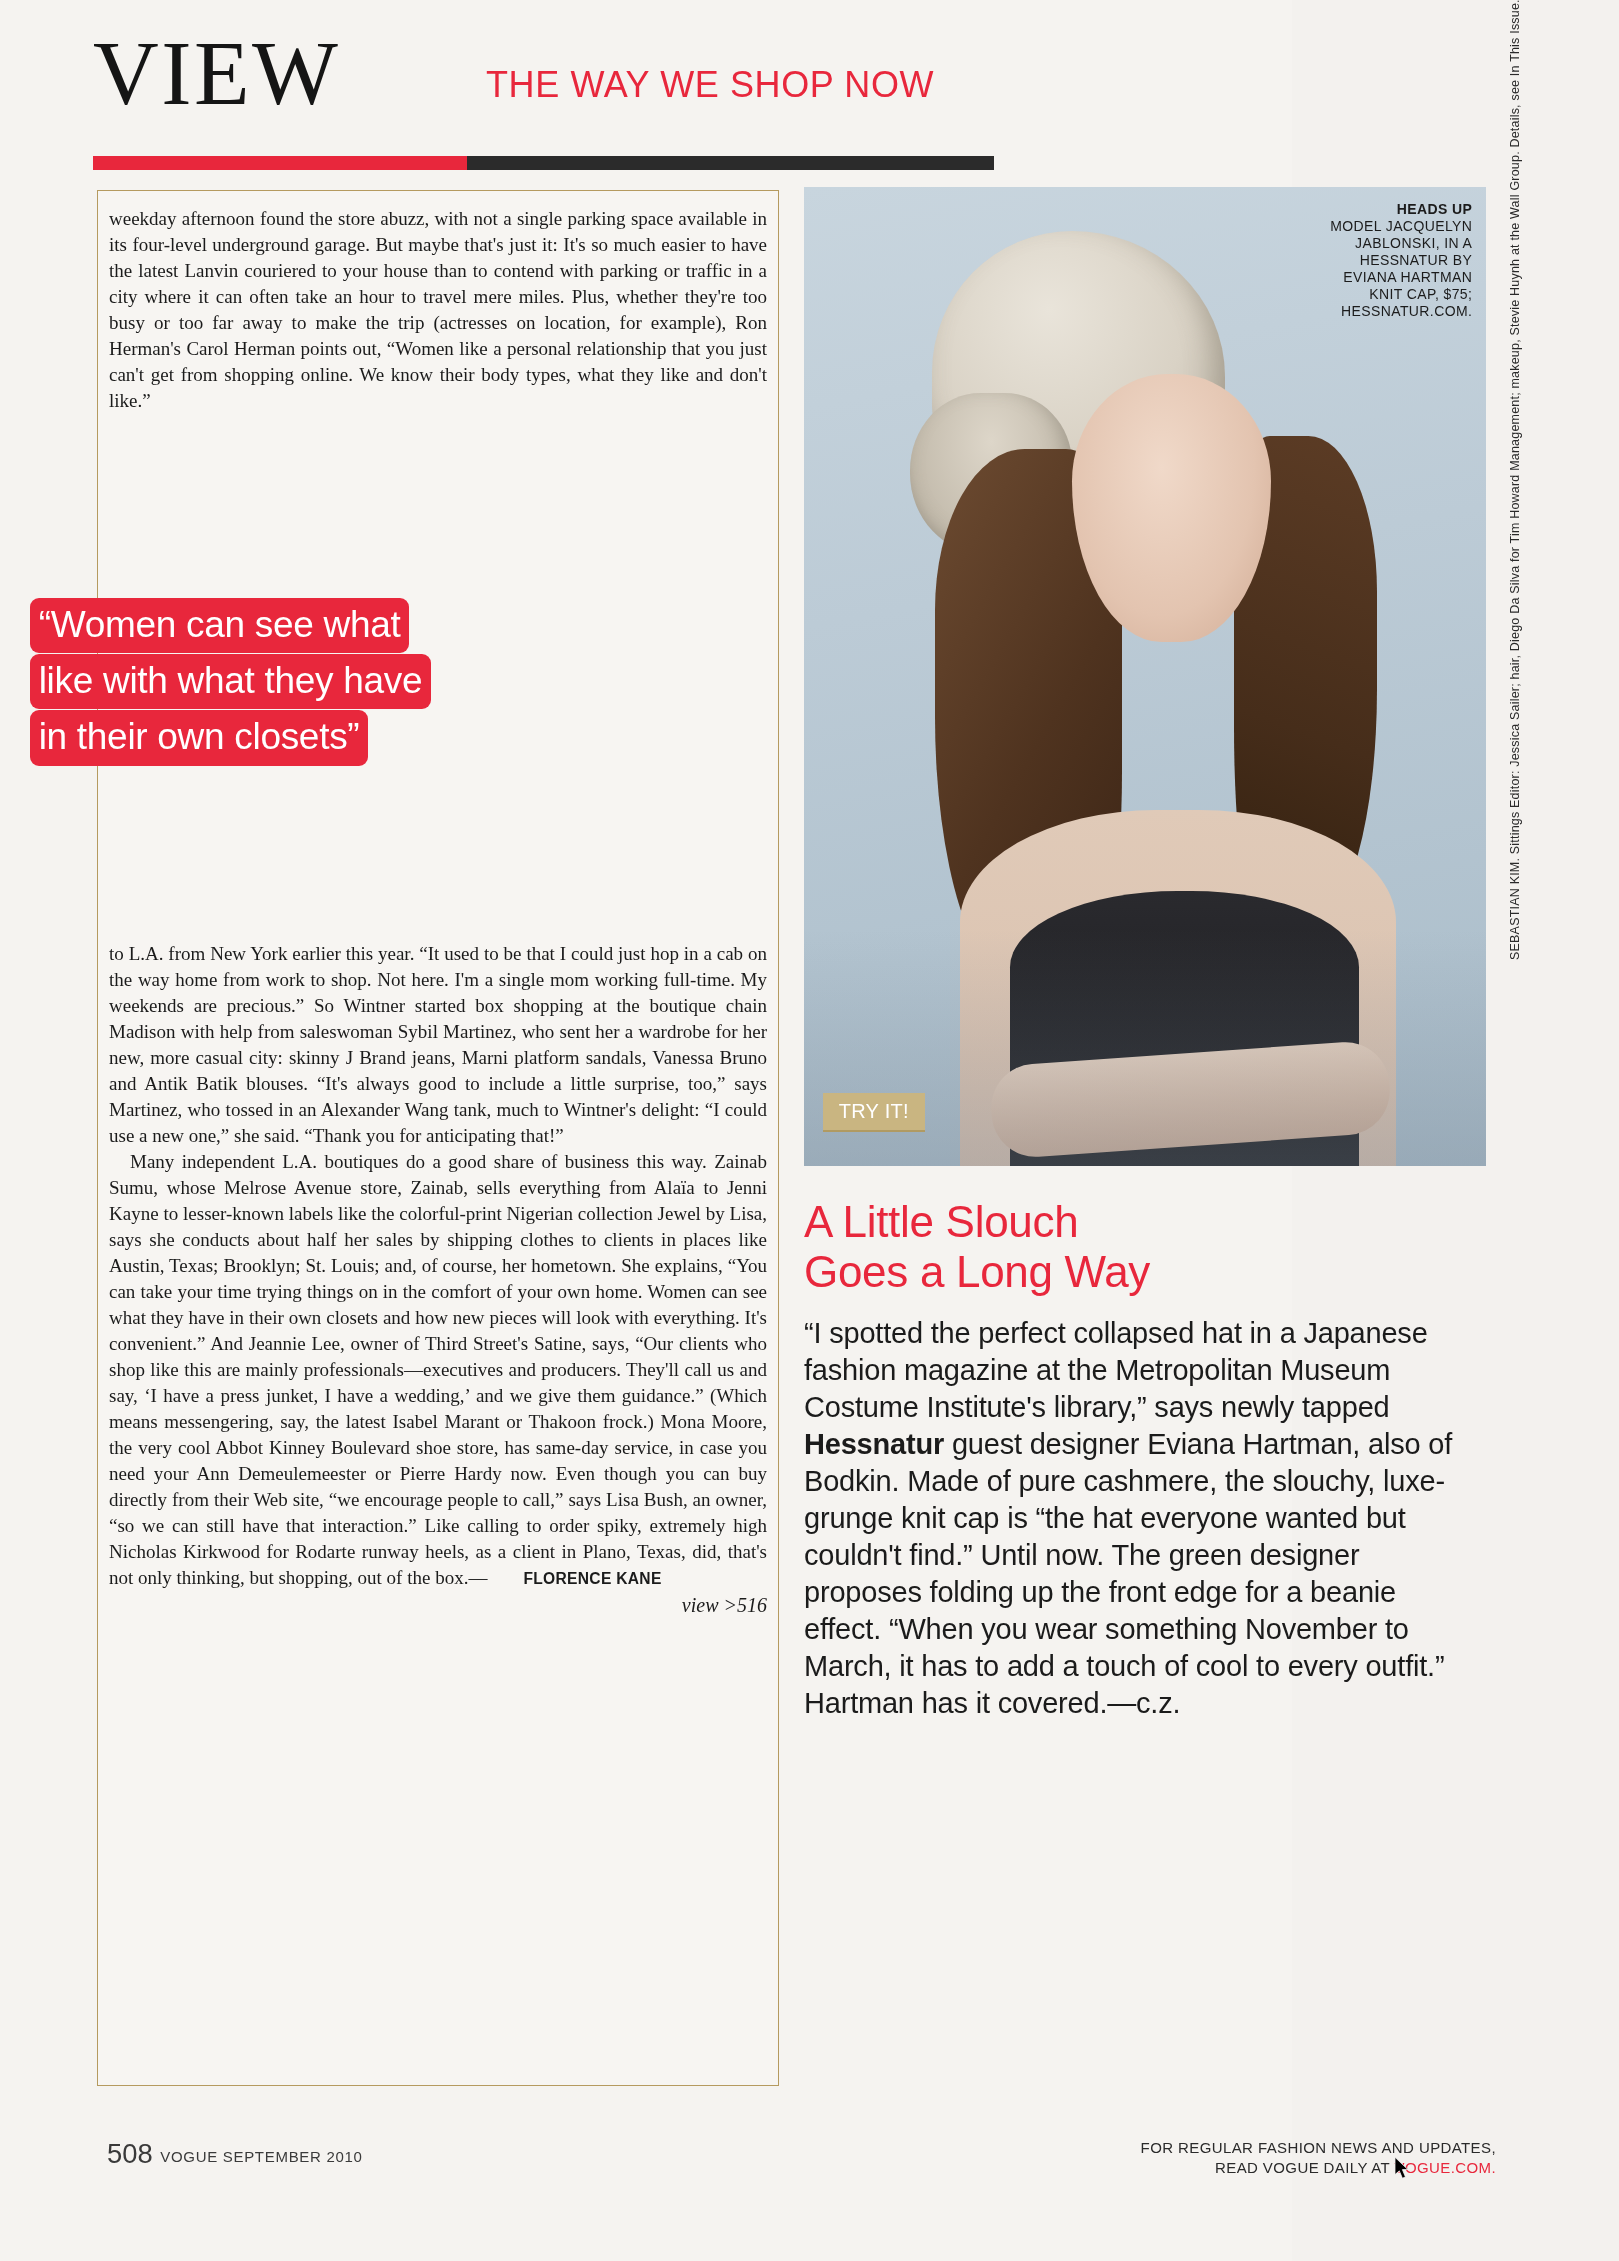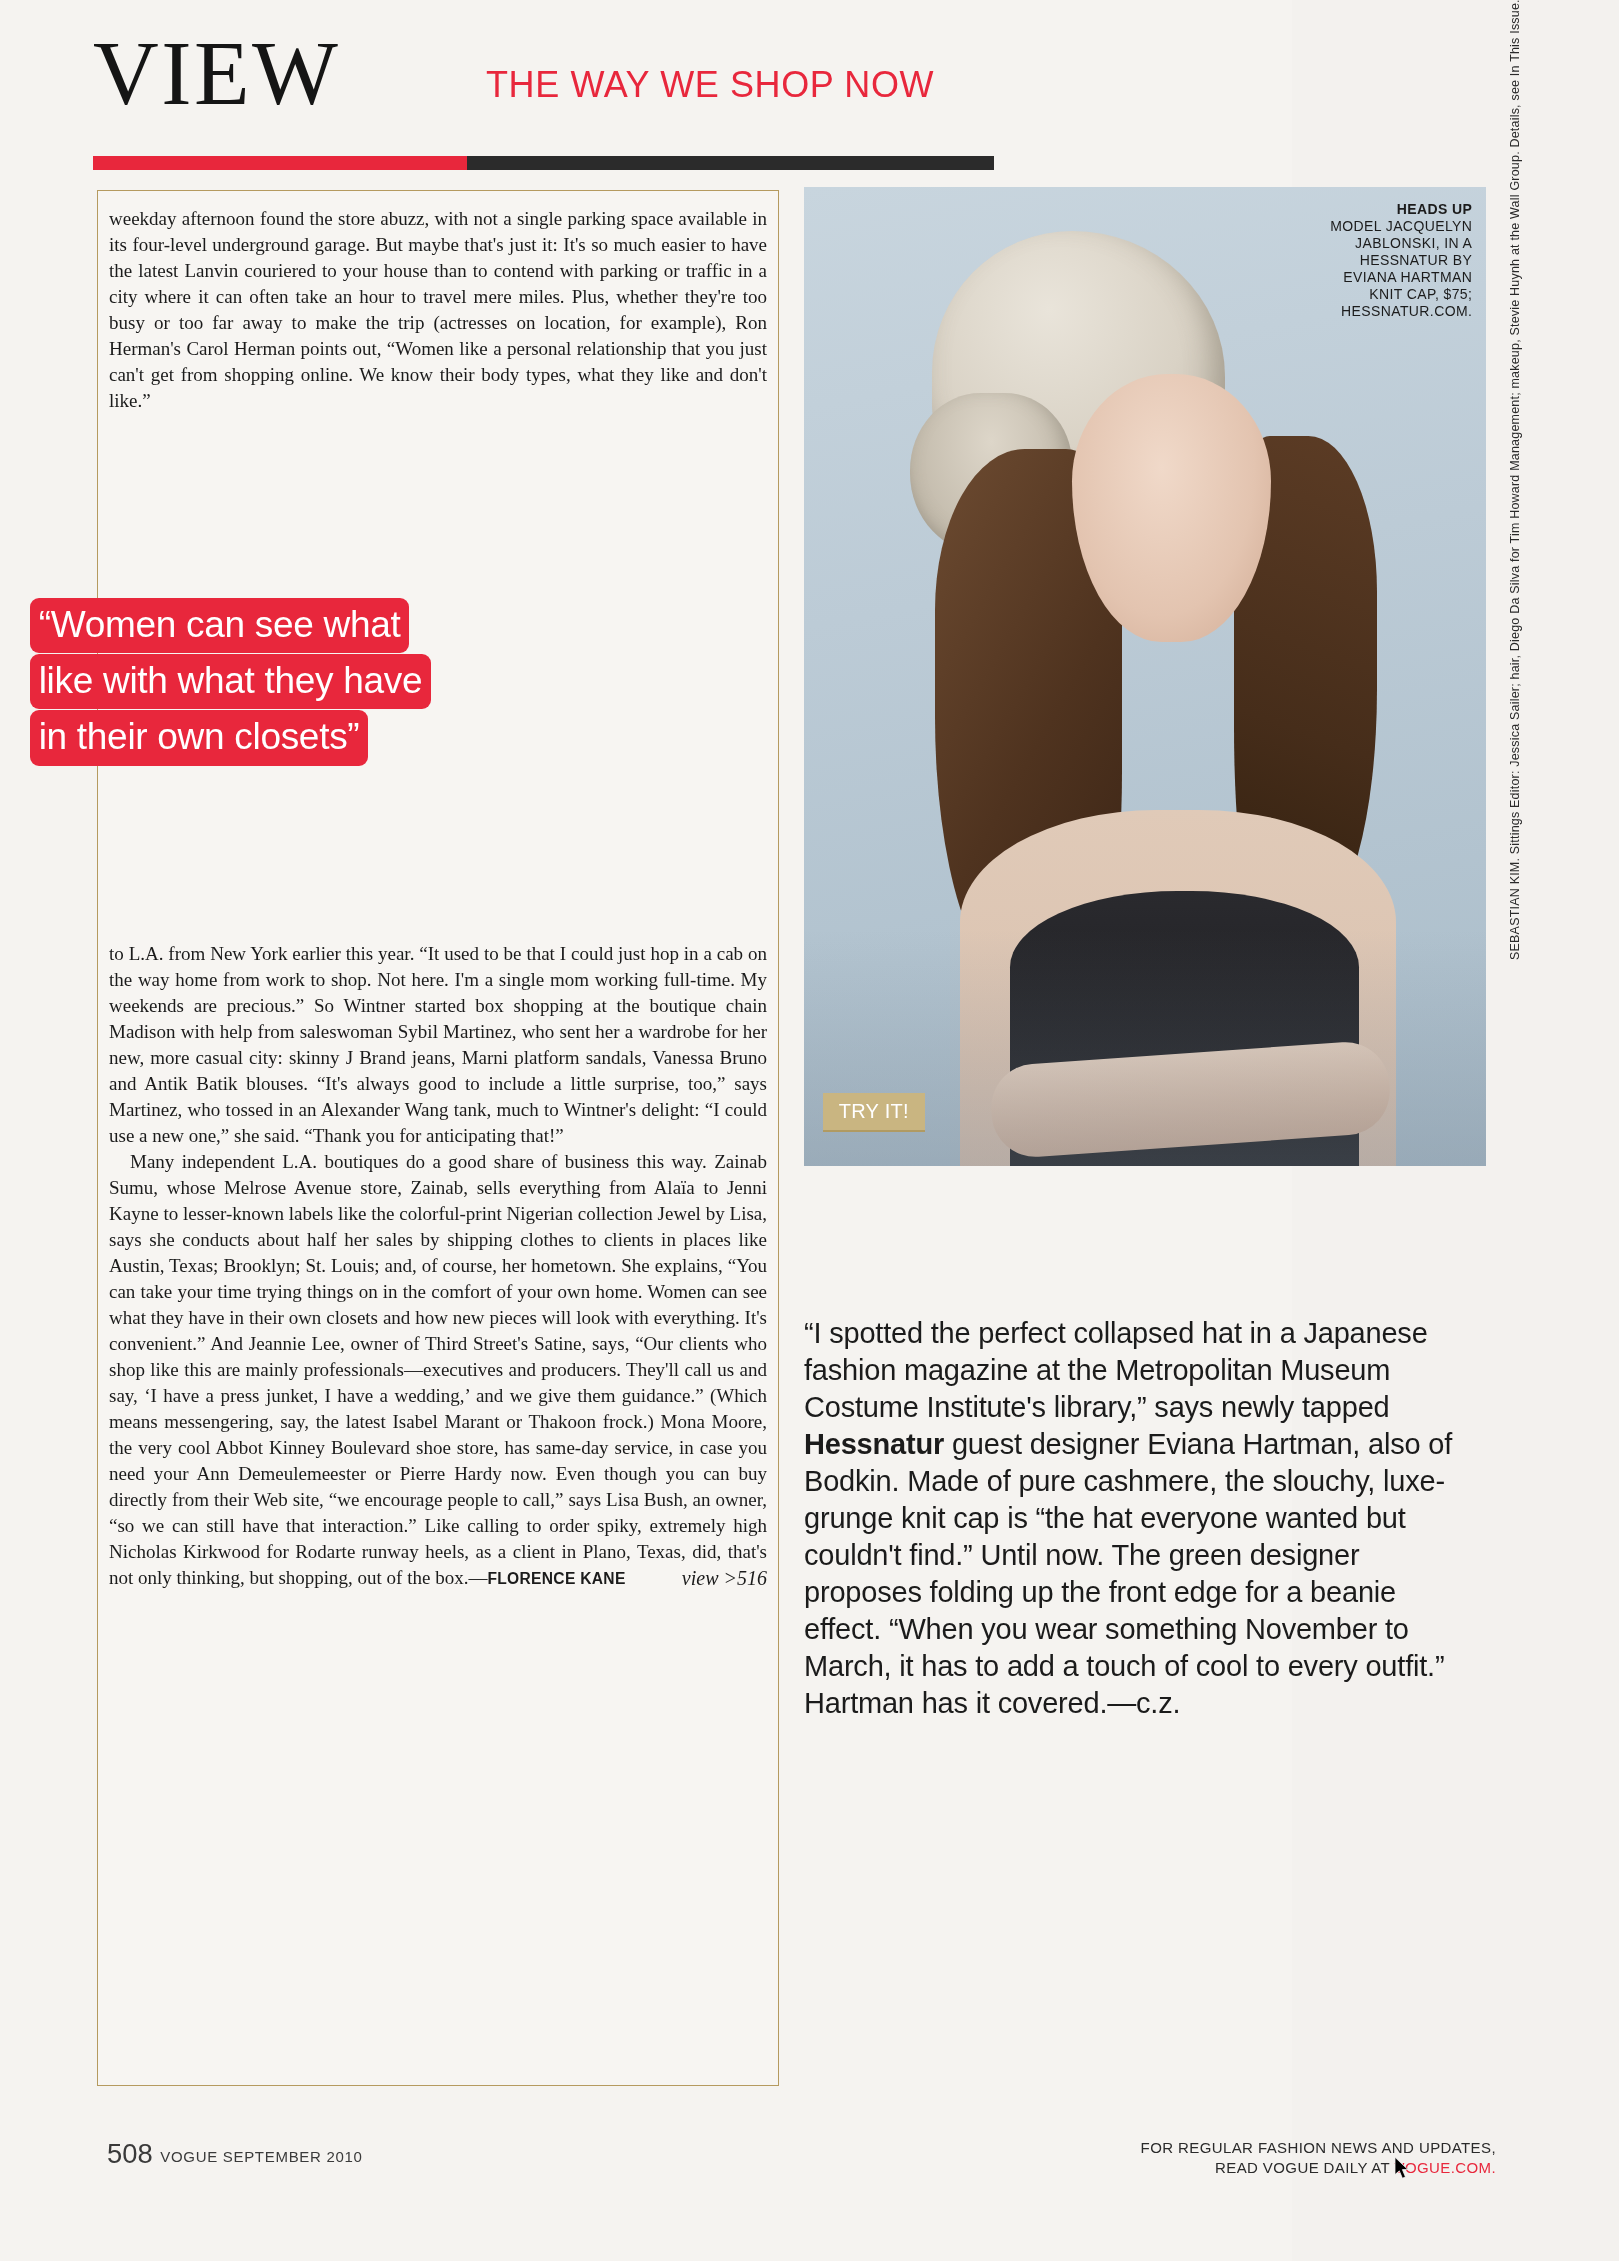--- a/index.html
+++ b/index.html
@@ -125,20 +125,21 @@
     left: 109px;
     top: 941px;
     width: 658px;
   }
 
   .byline {
     font-family: "Liberation Sans", sans-serif;
     font-weight: bold;
     font-size: 15.6px;
     letter-spacing: 0.3px;
+    margin-left: 36px;
   }
   .em-dash { font-family: "Liberation Serif", serif; }
   .view-ref {
     font-family: "Liberation Serif", serif;
     font-style: italic;
     font-size: 20px;
     float: right;
   }
 
   
@@ -387,20 +388,24 @@
       <span>JABLONSKI, IN A</span><br>
       <span>HESSNATUR BY</span><br>
       <span>EVIANA HARTMAN</span><br>
       <span>KNIT CAP, $75;</span><br>
       <span>HESSNATUR.COM.</span>
     </div>
 
     <div class="tryit">TRY IT!</div>
   </div>
 
+  <div class="headline">
+    <div>A Little Slouch</div>
+    <div>Goes a Long Way</div>
+  </div>
 
   <div class="right-body"><span>“I spotted the perfect collapsed hat in a Japanese fashion magazine at the Metropolitan Museum Costume Institute's library,” says newly tapped </span><b>Hessnatur</b><span> guest designer Eviana Hartman, also of Bodkin. Made of pure cashmere, the slouchy, luxe-grunge knit cap is “the hat everyone wanted but couldn't find.” Until now. The green designer proposes folding up the front edge for a beanie effect. “When you wear something November to March, it has to add a touch of cool to every outfit.” Hartman has it covered.—c.z.</span></div>
 
   <div class="side-credit">SEBASTIAN KIM. Sittings Editor: Jessica Sailer; hair, Diego Da Silva for Tim Howard Management; makeup, Stevie Huynh at the Wall Group. Details, see In This Issue.</div>
 
   <div class="folio">
     <span class="num">508</span><span class="issue">VOGUE SEPTEMBER 2010</span>
   </div>
 
   <div class="footer-note">

